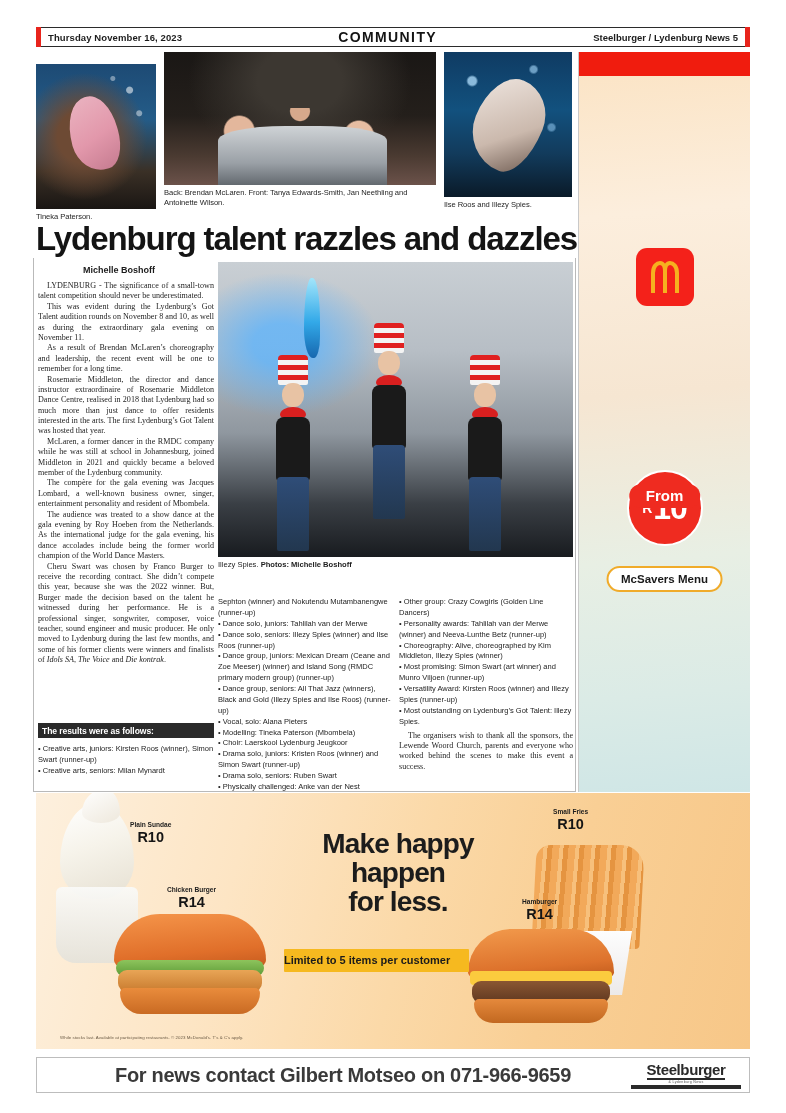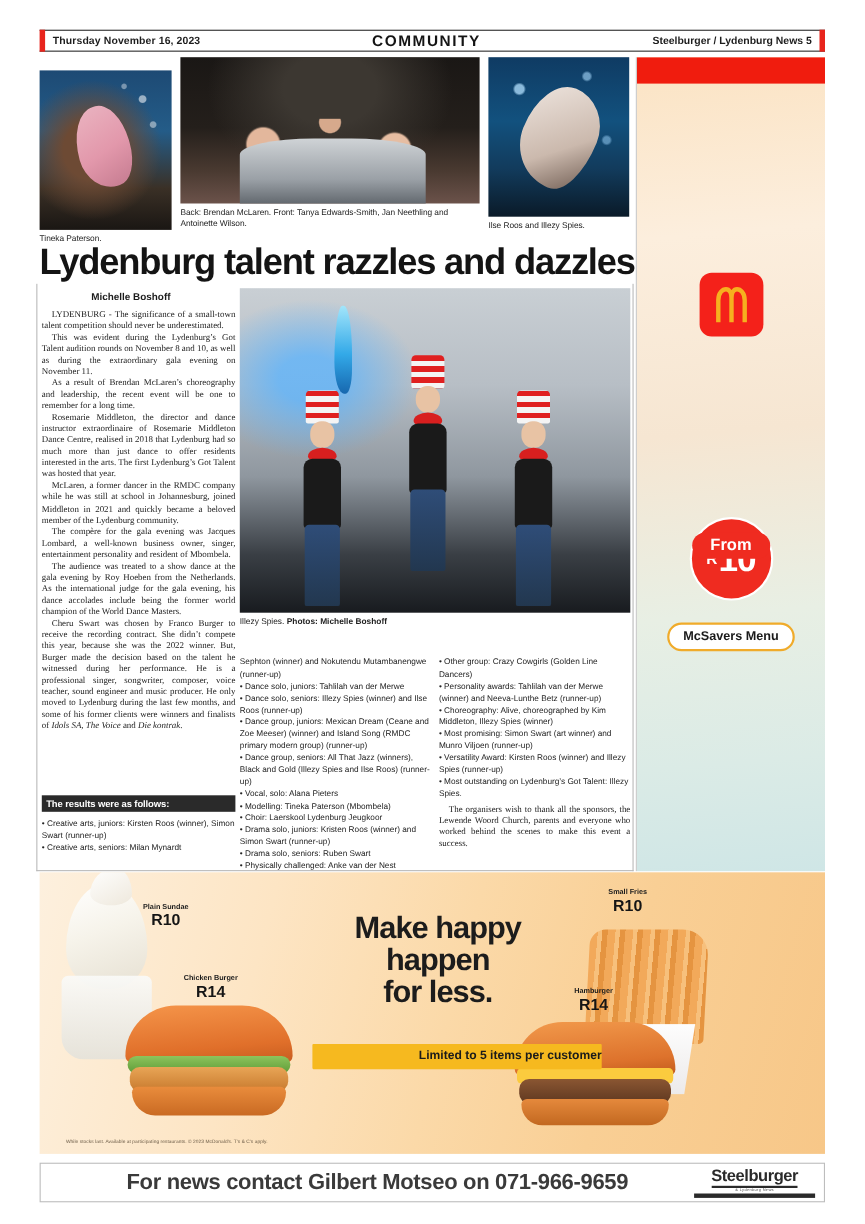--- a/index.html
+++ b/index.html
@@ -234,23 +234,23 @@
     position: absolute; left: 36px; top: 793px; width: 714px; height: 256px;
     overflow: hidden;
     background: linear-gradient(105deg,#fdf0de 0%, #fde5c4 28%, #fbd9a8 52%, #f9cf95 72%, #f7c788 100%);
   }
   .ad-headline {
     position: absolute; left: 248px; top: 37px; width: 228px;
     text-align: center; font-size: 28px; font-weight: bold; color: #1c1c1c;
     line-height: 1.03; letter-spacing: -0.9px;
   }
   .ad-limit {
-    position: absolute; left: 248px; top: 156px; width: 263px;
+    position: absolute; left: 248px; top: 156px; width: 185px;
     background: #f6b91f; color: #1b1b1b; font-size: 11px; font-weight: bold;
-    text-align: right; padding: 5px 0 6px; border-radius: 1px;
+    text-align: left; padding: 5px 0 6px; border-radius: 1px;
   }
   .prod { position: absolute; text-align: center; }
   .prod .n { font-size: 6.6px; font-weight: bold; color: #1d1d1d; white-space: nowrap; }
   .prod .p { font-size: 14.5px; font-weight: bold; color: #151515; margin-top: 1px; }
   .p-sundae { left: 94px; top: 28px; }
   .p-chicken { left: 131px; top: 93px; }
   .p-fries { left: 517px; top: 15px; }
   .p-burger { left: 486px; top: 105px; }
 
   .disclaimer {

